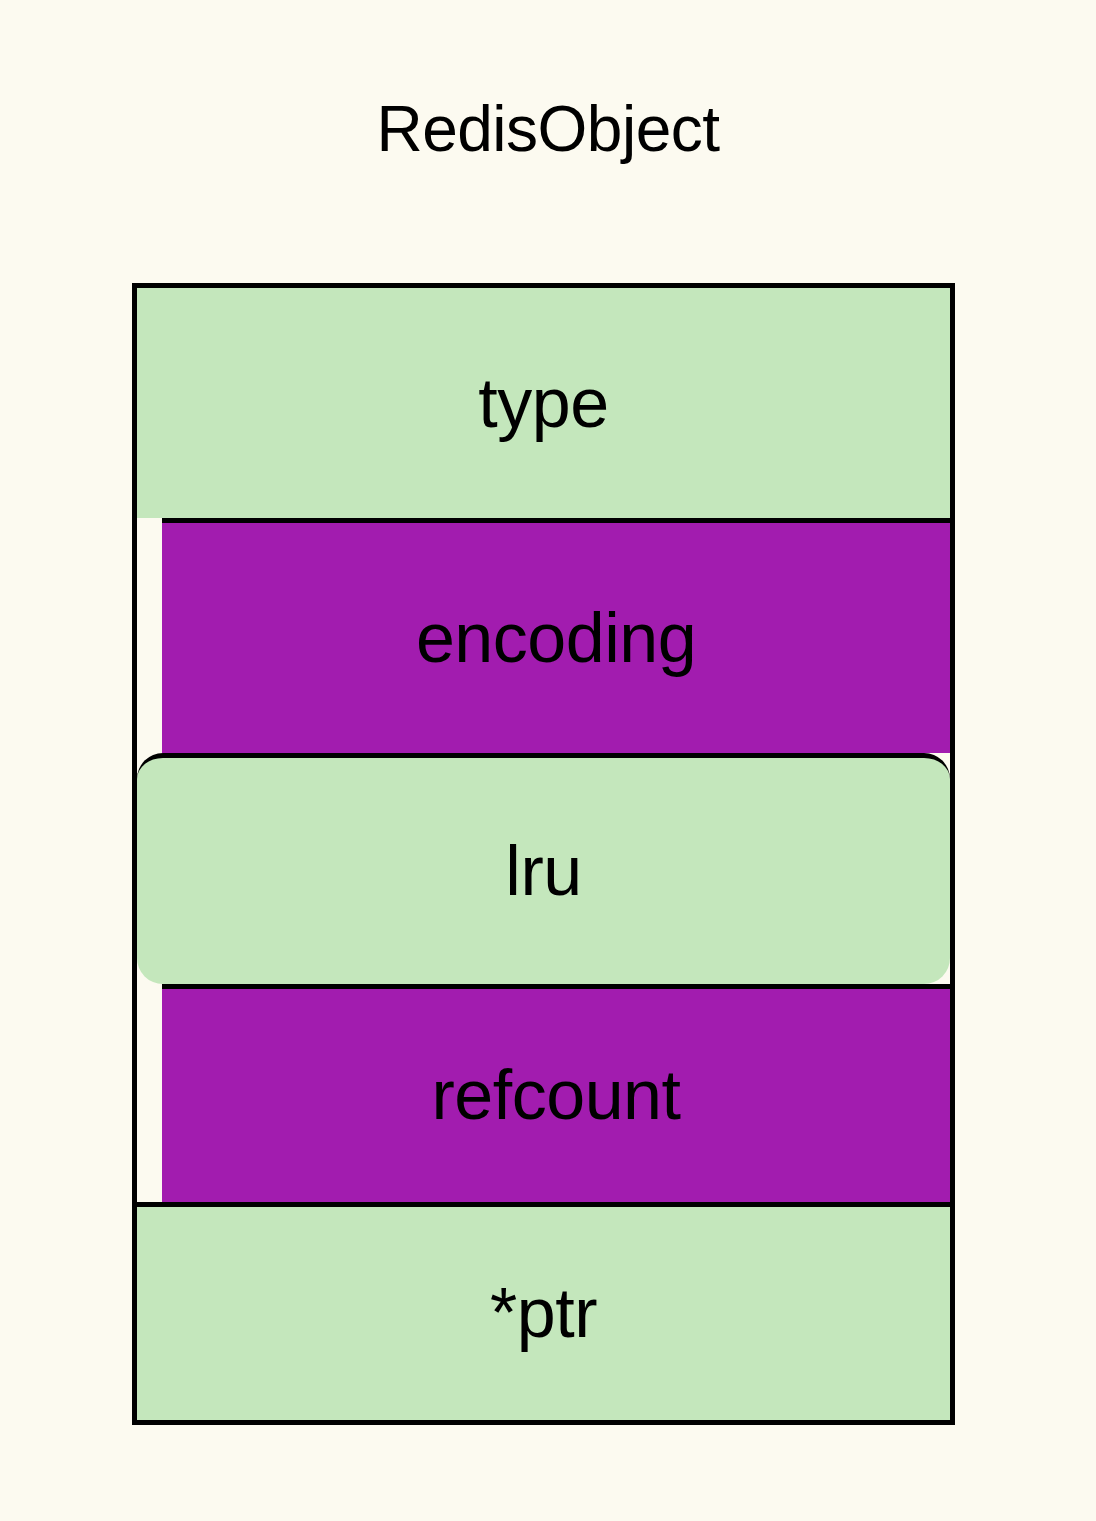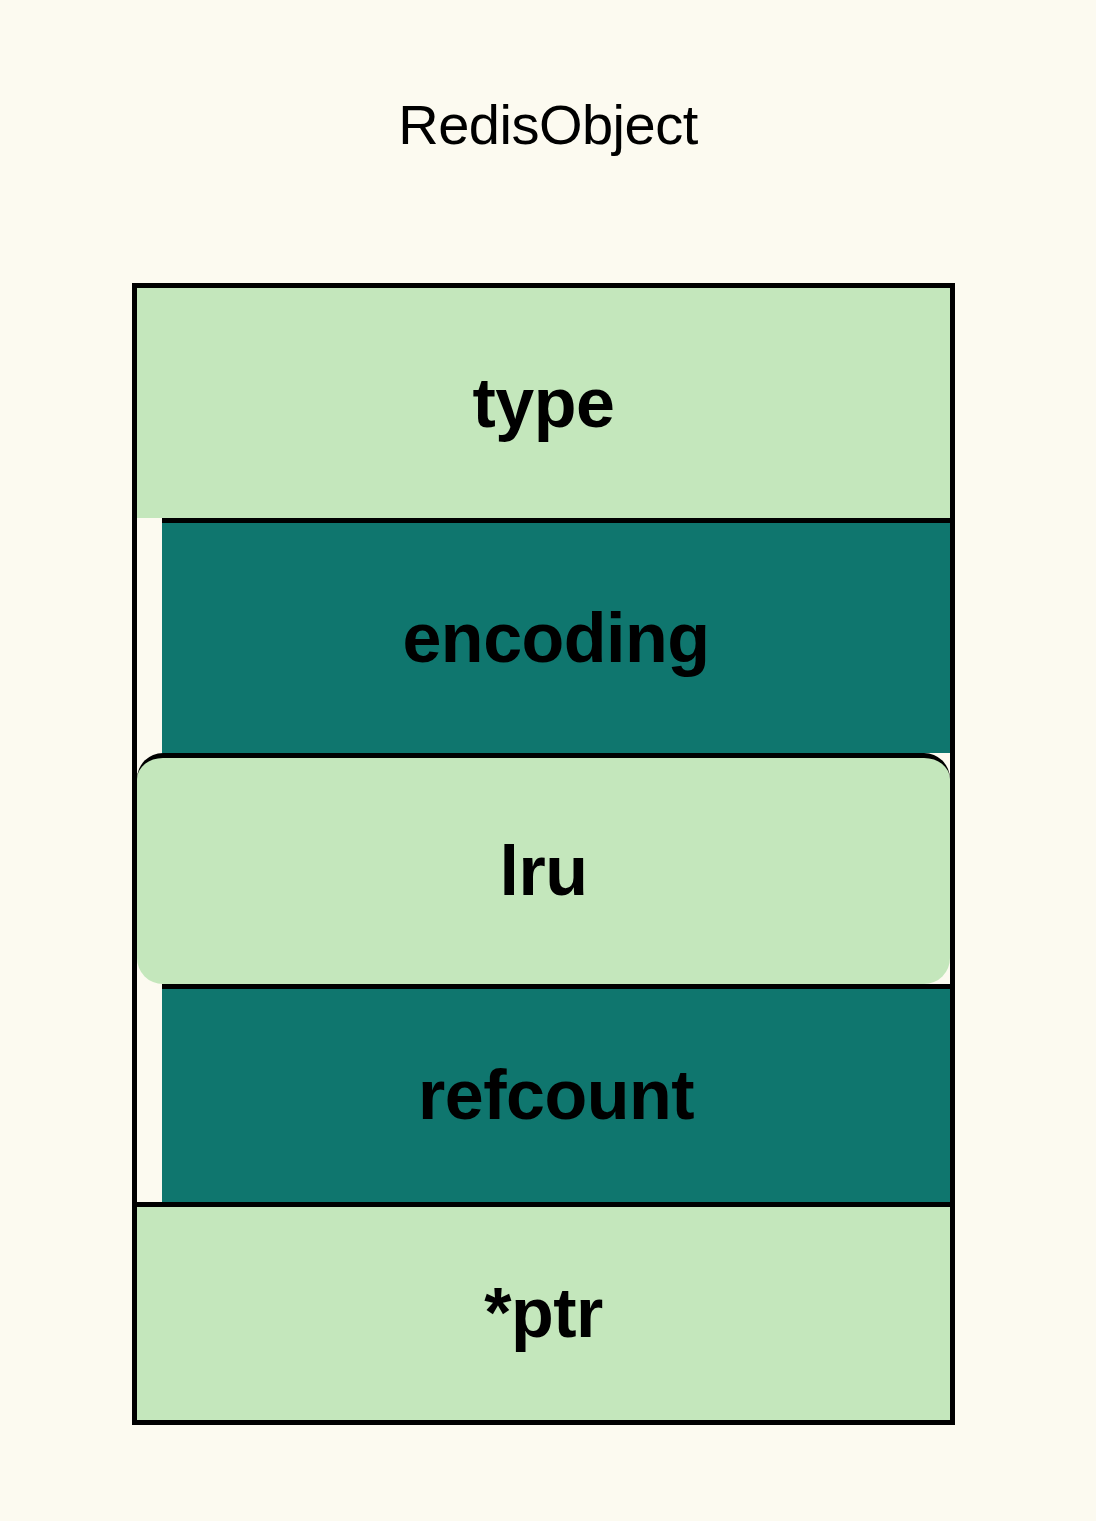--- a/index.html
+++ b/index.html
@@ -17,21 +17,21 @@
     position: relative;
     width: 1096px;
     height: 1521px;
   }
   .diagram-title {
     position: absolute;
     left: 0;
     top: 97px;
     width: 1096px;
     text-align: center;
-    font-size: 56px;
+    font-size: 64px;
     font-weight: 400;
     color: #000000;
     letter-spacing: -0.5px;
     line-height: 1.0;
     white-space: nowrap;
   }
   .struct-box {
     position: absolute;
     left: 132px;
     top: 283px;
@@ -44,30 +44,30 @@
     background: #FCFAF0;
   }
   .field-row {
     position: relative;
     box-sizing: border-box;
     display: flex;
     align-items: center;
     justify-content: center;
     color: #000000;
     font-size: 70px;
-    font-weight: 700;
+    font-weight: 400;
     letter-spacing: -0.5px;
     line-height: 1.0;
     white-space: nowrap;
   }
   .field-row + .field-row {
     border-top: 5px solid #000000;
   }
   .field-row.f-green { background: #C4E7BC; }
-  .field-row.f-yellow { background: #0f766e; margin-left: 25px; }
+  .field-row.f-yellow { background: #a21caf; margin-left: 25px; }
   .field-row.h-232 { height: 232px; }
   .field-row.h-237 { height: 237px; }
   .field-row.h-233 { height: 233px; border-radius: 26px; }
   .field-row.h-220 { height: 220px; }
   .field-label {
     display: block;
   }
 </style>
 </head>
 <body>

